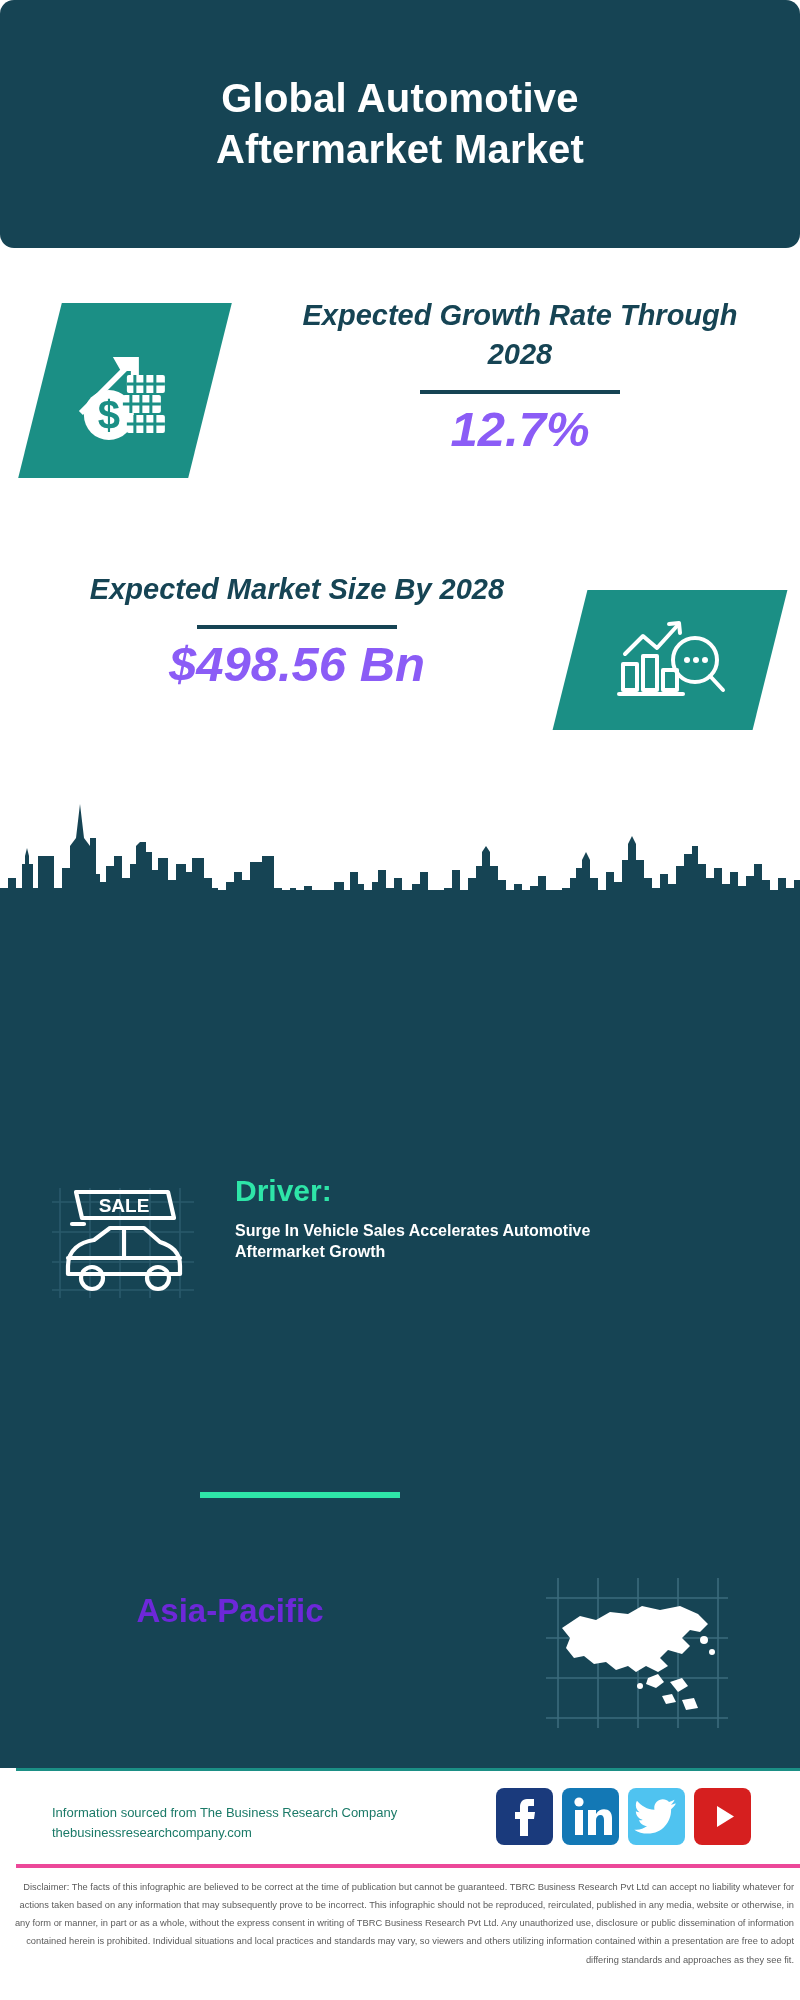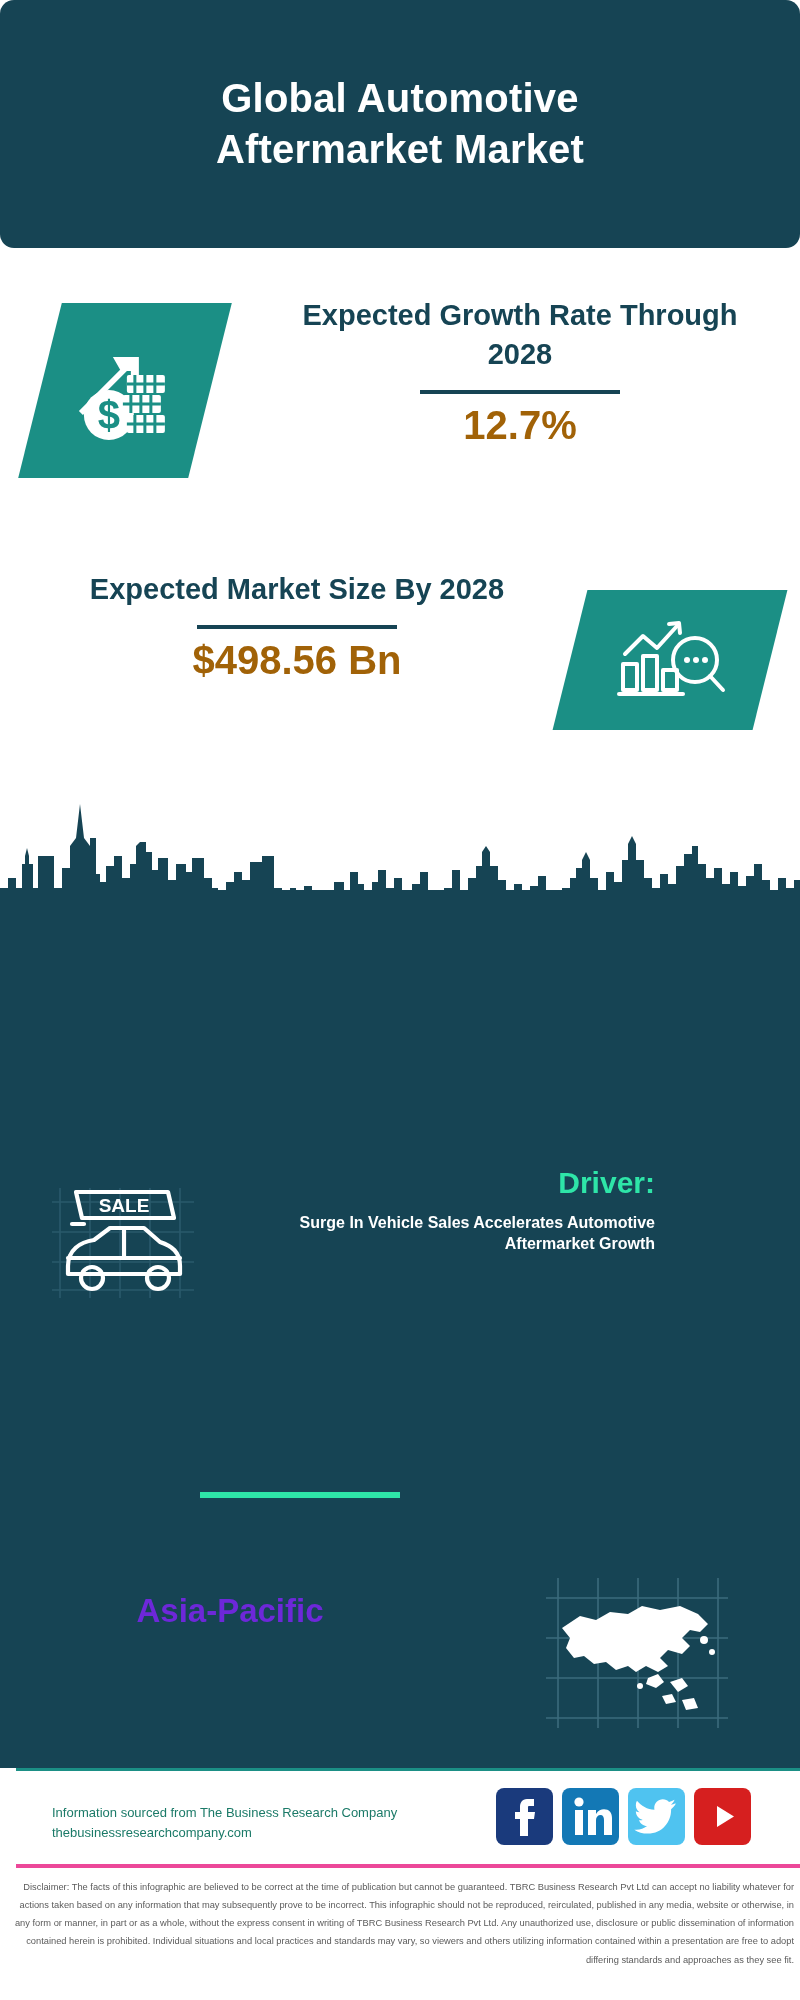--- a/index.html
+++ b/index.html
@@ -70,32 +70,34 @@
     position: absolute;
     left: 270px; top: 48px;
     width: 500px;
     text-align: center;
   }
   .stat-label {
     color: #164454;
     font-size: 29px;
     font-weight: bold;
     line-height: 1.34;
+    font-style: italic;
   }
   .divider-dark {
     width: 200px;
     height: 4px;
     background: #164454;
     margin: 16px auto 10px auto;
   }
   .stat-value {
-    color: #a16207;
-    font-size: 40px;
+    color: #8b5cf6;
+    font-size: 49px;
     font-weight: bold;
     line-height: 1.05;
+    font-style: italic;
   }
 
   
   .size-section {
     position: absolute;
     left: 0; top: 548px;
     width: 784px;
     height: 240px;
     margin-left: 32px;
   }
@@ -134,23 +136,23 @@
     width: 800px;
     height: 230px;
   }
   .driver-icon-box {
     position: absolute;
     left: 48px; top: 25px;
     width: 150px; height: 125px;
   }
   .driver-text {
     position: absolute;
-    left: 235px; top: 8px;
+    left: 235px; top: 16px;
     width: 420px;
-    text-align: right;
+    text-align: left;
   }
   .driver-heading {
     color: #2ee5a8;
     font-size: 30px;
     font-weight: bold;
     line-height: 1.3;
     margin-bottom: 10px;
   }
   .driver-body {
     color: #ffffff;

